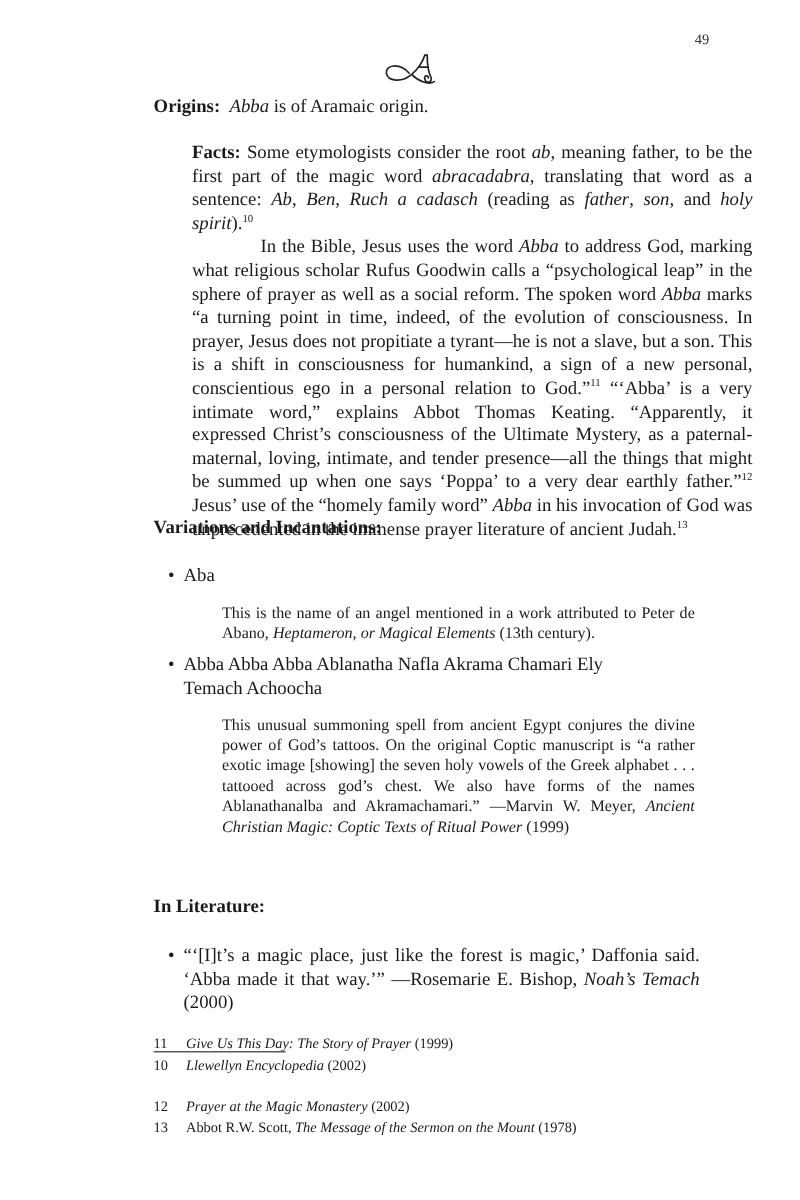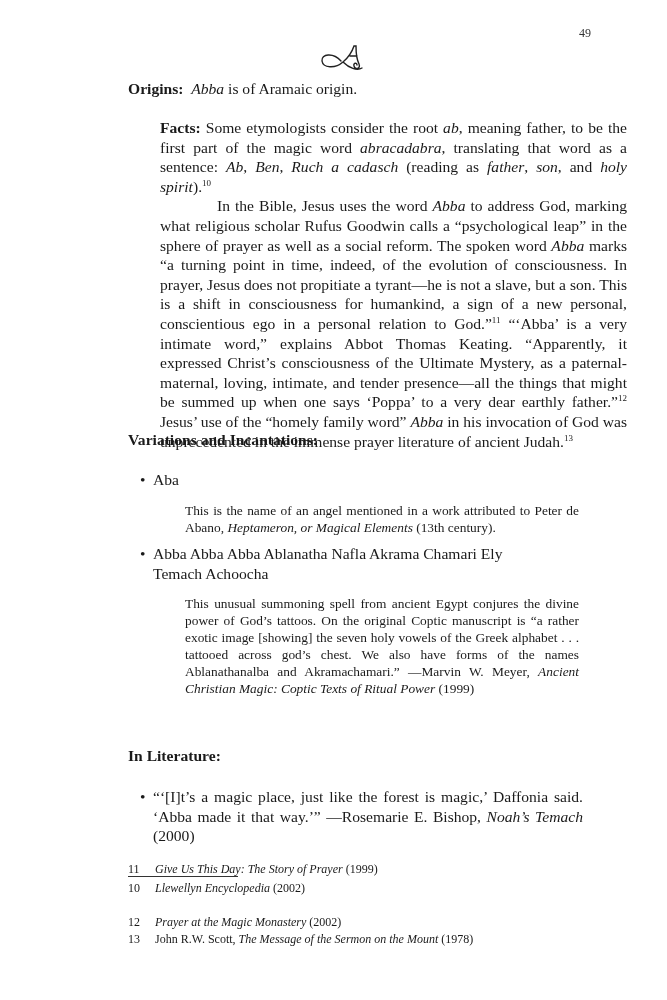--- a/index.html
+++ b/index.html
@@ -67,15 +67,15 @@
     <p class="p head">In Literature:</p>
   </div>
   <div class="col" style="top:775px;">
     <p class="bullet" style="text-align:justify;text-align-last:left;"><span class="dot">•</span><span>“‘[I]t’s a magic place, just like the forest is magic,’ Daffonia said.  ‘Abba made it that way.’” —Rosemarie E. Bishop, </span><i>Noah’s Temach</i><span> (2000)</span></p>
   </div>
 
   <div class="rule"></div>
   <div class="fn" style="top:880px;"><span class="num">10</span><span></span><i>Llewellyn Encyclopedia</i><span> (2002)</span></div>
   <div class="fn" style="top:861px;"><span class="num">11</span><span></span><i>Give Us This Day: The Story of Prayer</i><span> (1999)</span></div>
   <div class="fn" style="top:914px;"><span class="num">12</span><span></span><i>Prayer at the Magic Monastery</i><span> (2002)</span></div>
-  <div class="fn" style="top:931px;"><span class="num">13</span><span>John R.W. Scott, </span><i>The Message of the Sermon on the Mount</i><span> (1978)</span></div>
+  <div class="fn" style="top:931px;"><span class="num">13</span><span>Abbot R.W. Scott, </span><i>The Message of the Sermon on the Mount</i><span> (1978)</span></div>
 
 </div>
 
 </body></html>

